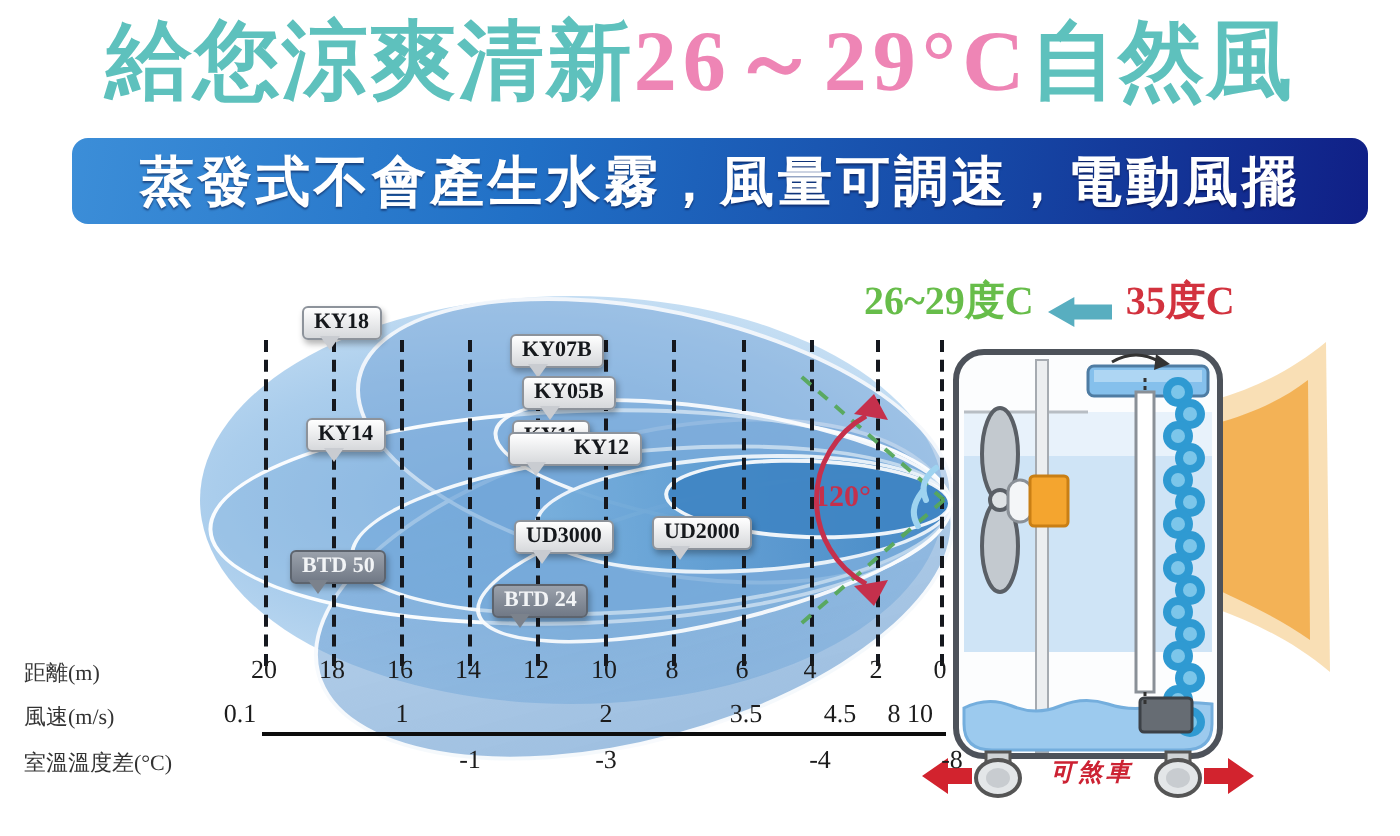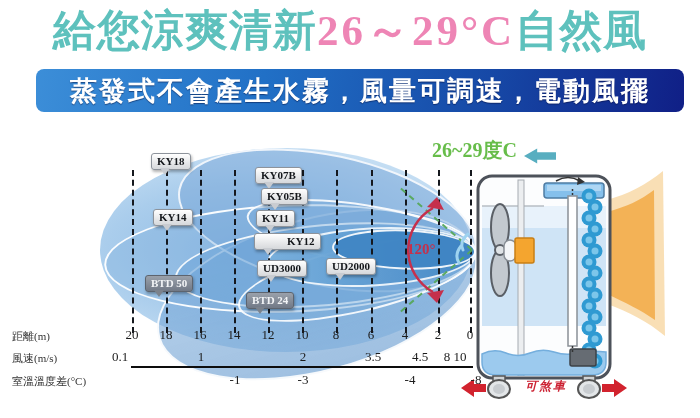--- a/index.html
+++ b/index.html
@@ -182,32 +182,33 @@
       <polygon points="486,384 474,384 474,379 461,388 474,397 474,392 486,392" fill="#d2232e"></polygon>
       <polygon points="602,384 614,384 614,379 627,388 614,397 614,392 602,392" fill="#d2232e"></polygon>
     </svg>
 
     <div id="tags">
         <div class="tag" style="left: 151px; top: 35px;">KY18</div>
         <div class="tag" style="left: 255px; top: 49px;">KY07B</div>
         <div class="tag" style="left: 261px; top: 70px;">KY05B</div>
         <div class="tag" style="left: 153px; top: 91px;">KY14</div>
         <div class="tag" style="left: 256px; top: 92px;">KY11</div>
-        <div class="tag" style="left: 254px; top: 115px; padding-left: 32px;">KY12</div>
+        <div class="tag" style="left: 254px; top: 98px; padding-left: 32px;">KY12</div>
         <div class="tag" style="left: 257px; top: 142px;">UD3000</div>
         <div class="tag" style="left: 326px; top: 140px;">UD2000</div>
         <div class="tag dark" style="left: 145px; top: 157px;">BTD 50</div>
         <div class="tag dark" style="left: 246px; top: 174px;">BTD 24</div>
       </div>
 
     <div class="flow-header">
       <span class="flow-cool">26~29度C</span>
       <svg width="32" height="16" viewBox="0 0 34 16">
         <polygon points="34,4 14,4 14,0 0,8 14,16 14,12 34,12" fill="#58aec0"></polygon>
       </svg>
+      <span class="flow-hot">35度C</span>
     </div>
 
     <div class="angle-label">120°</div>
     <div class="brake-label">可煞車</div>
 
     <div class="axis-label" style="top:211px">距離(m)</div>
     <div class="axis-label" style="top:233px">風速(m/s)</div>
     <div class="axis-label" style="top:256px">室溫溫度差(°C)</div>
     <div id="dist-ticks">
         <span class="tick" style="left: 132px; top: 209px;">20</span>

